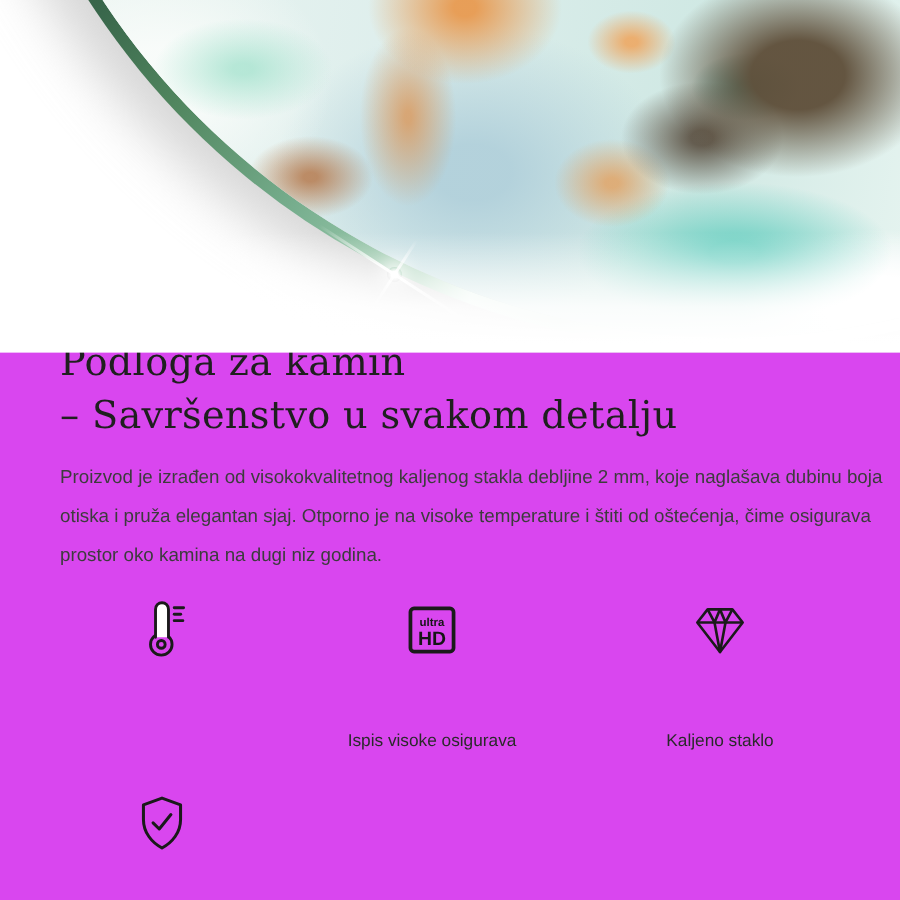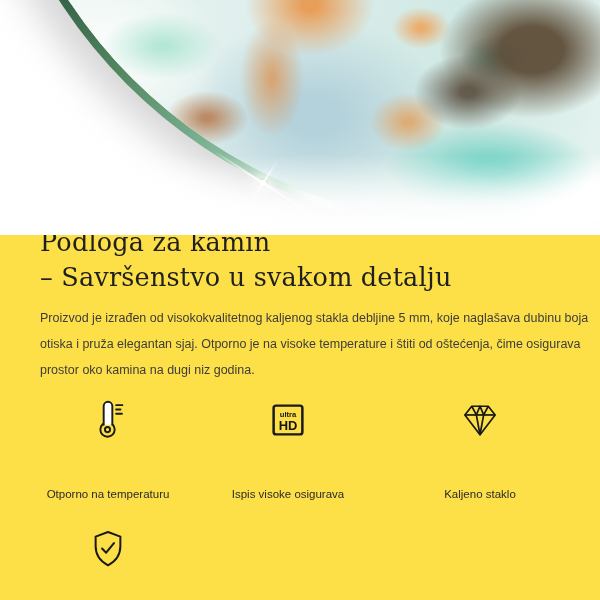--- a/index.html
+++ b/index.html
@@ -2,21 +2,21 @@
 <html><head>
 <meta charset="utf-8">
 <style>
   * { box-sizing: border-box; }
   html,body { margin:0; padding:0; }
   body {
     width:600px; height:600px; overflow:hidden;
     background:#ffffff;
     font-family:"Liberation Sans", sans-serif;
   }
-  .page { width:600px; height:600px; position:relative; background:#fde047; }
+  .page { width:600px; height:600px; position:relative; background:#d946ef; }
 
   
   .hero { position:relative; width:600px; height:235px; overflow:hidden; background:#fff; }
   .disc-shadow {
     position:absolute; left:-45px; top:-775px; width:1016px; height:1016px;
     border-radius:50%; background:#c9c9c9; filter:blur(18px); opacity:.75;
   }
   .disc {
     position:absolute; left:-22px; top:-783px; width:1016px; height:1016px; border-radius:50%;
     background:conic-gradient(from 0deg,
@@ -134,36 +134,35 @@
         <div class="ray2"></div>
         <div class="core"></div>
     </div>
     <div class="hero-fade"></div>
   </div>
 
   <div class="content">
 
     <h1 class="title"><span>Podloga za kamin</span><br><span>– Savršenstvo u svakom detalju</span></h1>
 
-    <p class="desc">Proizvod je izrađen od visokokvalitetnog kaljenog stakla debljine 5 mm, koje naglašava dubinu boja otiska i pruža elegantan sjaj. Otporno je na visoke temperature i štiti od oštećenja, čime osigurava prostor oko kamina na dugi niz godina.</p>
+    <p class="desc">Proizvod je izrađen od visokokvalitetnog kaljenog stakla debljine 2 mm, koje naglašava dubinu boja otiska i pruža elegantan sjaj. Otporno je na visoke temperature i štiti od oštećenja, čime osigurava prostor oko kamina na dugi niz godina.</p>
 
     <div class="features">
 
       <div class="feature">
         <span class="ficon">
           <svg width="46" height="46" viewBox="0 0 48 48" fill="none" stroke="#1a1a1a" stroke-width="2" stroke-linecap="round">
             <circle cx="23.5" cy="34" r="7.5"></circle>
             <path d="M19.5 29 V9.5 a4.5 4.5 0 0 1 9 0 V29" fill="#ffffff"></path>
             <circle cx="23.5" cy="34" r="2.7"></circle>
             <line x1="32.5" y1="8.5" x2="39" y2="8.5"></line>
             <line x1="32.5" y1="13" x2="37" y2="13"></line>
             <line x1="32.5" y1="17.5" x2="38.5" y2="17.5"></line>
           </svg>
         </span>
-        <span class="flabel">Otporno na temperaturu</span>
       </div>
 
       <div class="feature">
         <span class="ficon">
           <svg width="46" height="46" viewBox="0 0 48 48">
             <rect x="9" y="9" width="30" height="30" rx="2.5" fill="none" stroke="#1a1a1a" stroke-width="2.6"></rect>
             <text x="24" y="21" text-anchor="middle" font-family="Liberation Sans, sans-serif" font-size="8" font-weight="700" fill="#151515">ultra</text>
             <text x="24" y="34.5" text-anchor="middle" font-family="Liberation Sans, sans-serif" font-size="13.5" font-weight="700" fill="#151515">HD</text>
           </svg>
         </span>

